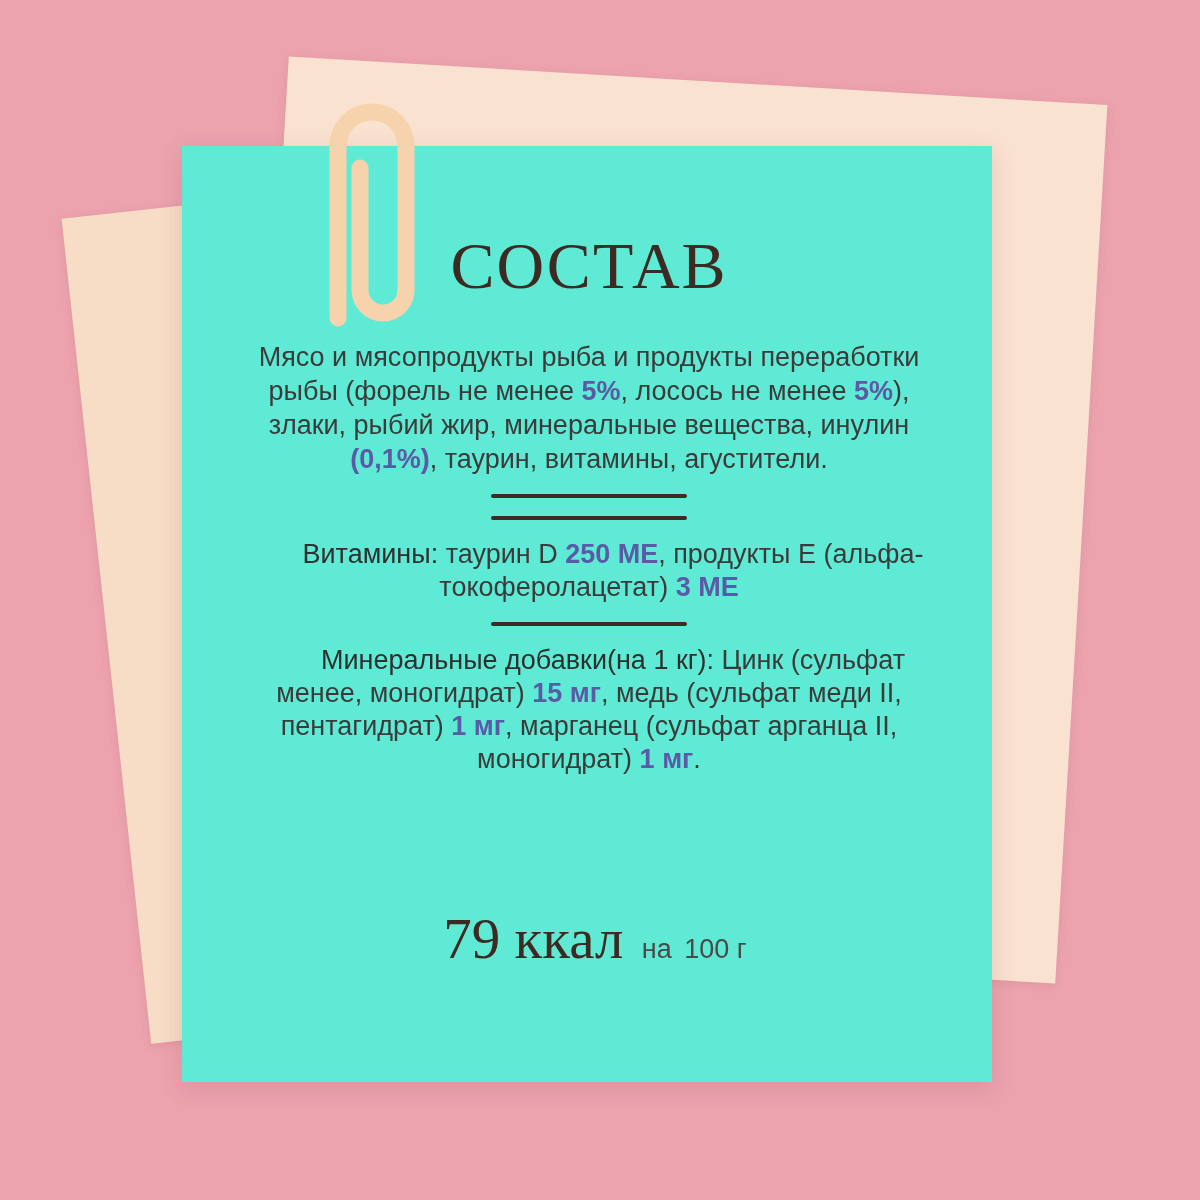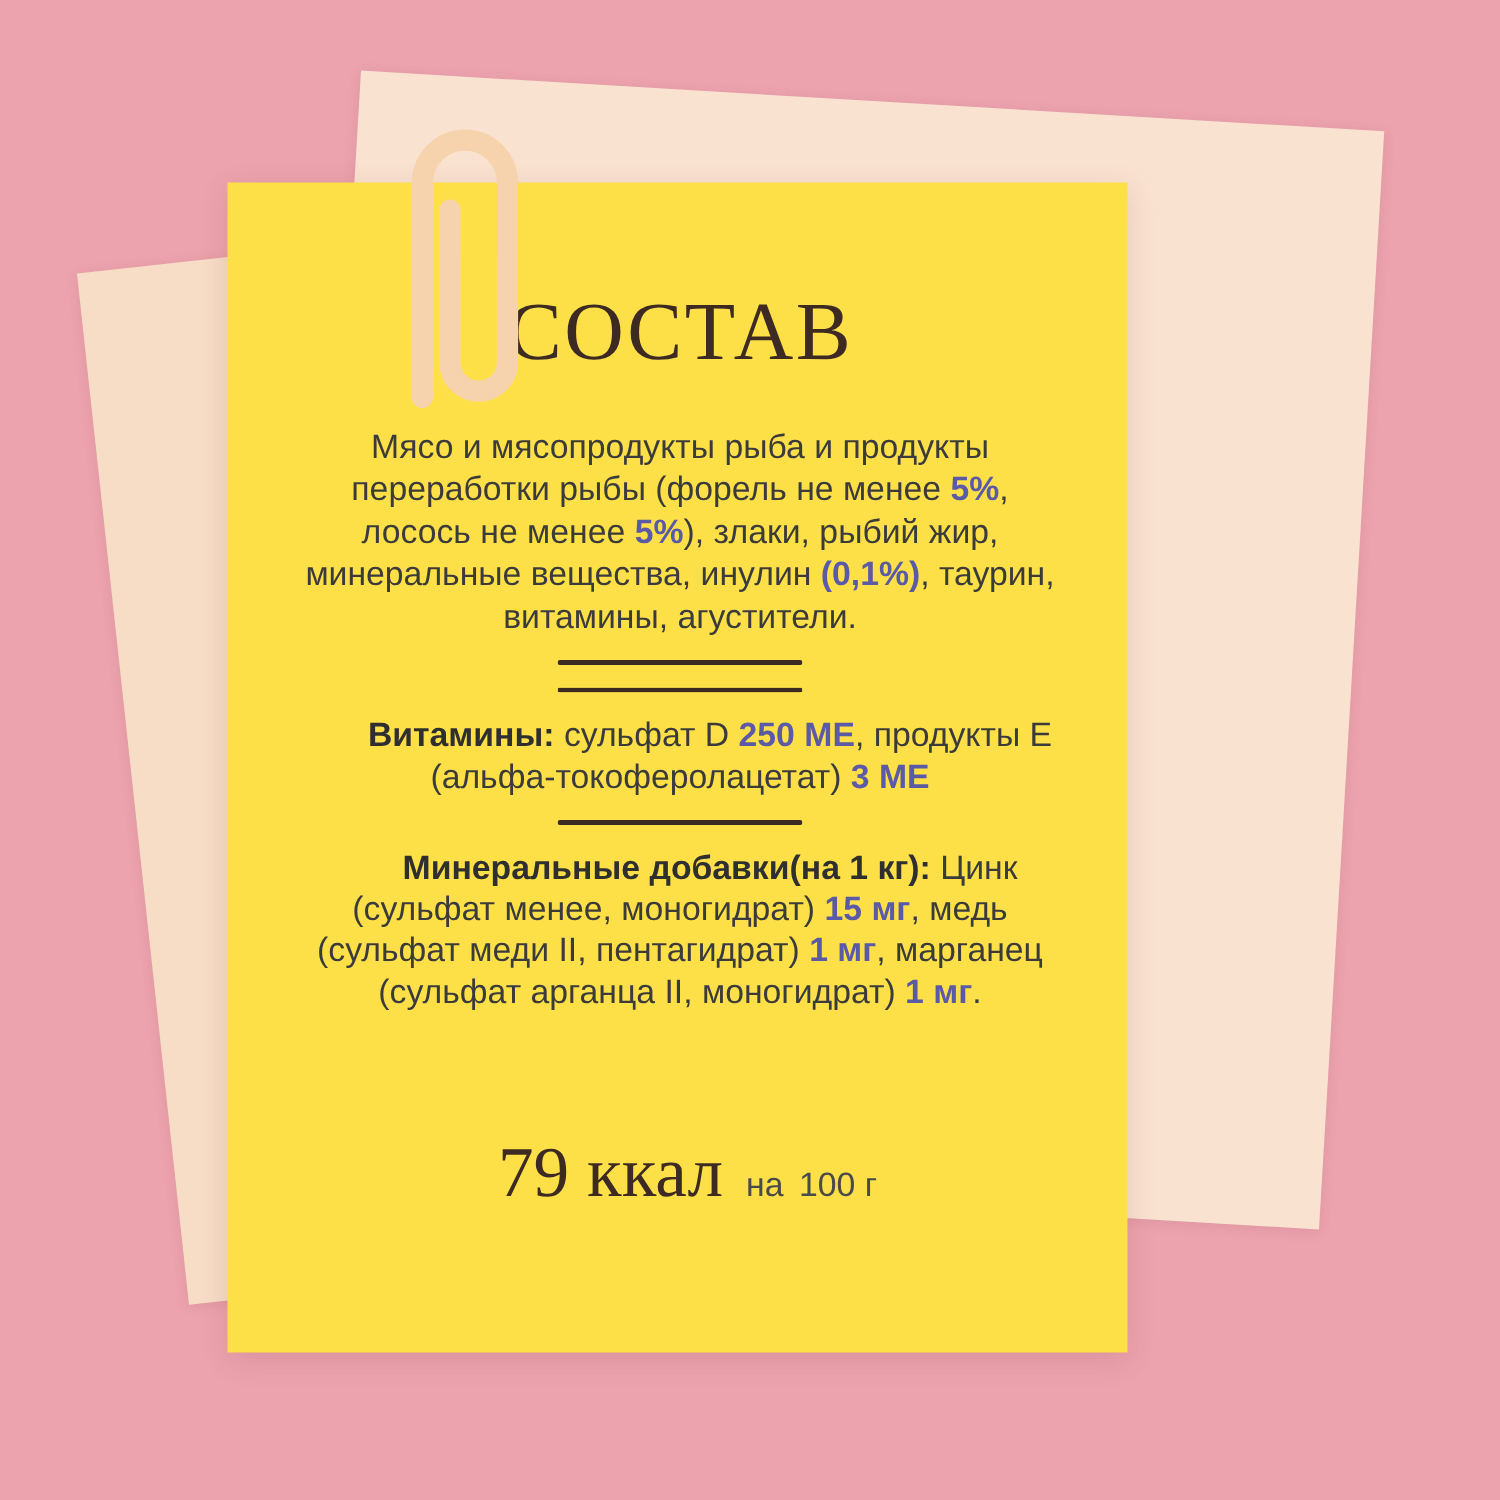--- a/index.html
+++ b/index.html
@@ -36,23 +36,23 @@
     height: 880px;
     transform: rotate(3.4deg);
     background: #fae2d0;
   }
 
   
   .card {
     position: absolute;
     left: 182px;
     top: 146px;
-    width: 720px;
+    width: 810px;
     height: 936px;
-    background: #fde047;
+    background: #5eead4;
     box-shadow: 0 6px 22px rgba(120, 55, 60, .16);
     box-sizing: border-box;
     padding: 56px 48px 0 52px;
   }
 
   
   .clip {
     position: absolute;
     left: 300px;
     top: 78px;
@@ -82,21 +82,21 @@
   }
   .para.tight {
     line-height: 33px;
   }
   .hl {
     color: #5b5aa6;
     font-weight: 700;
   }
   .bold {
     color: #2f2f2f;
-    font-weight: 700;
+    font-weight: 400;
     margin-left: 48px;
   }
 
   .divider {
     width: 196px;
     height: 0;
     margin: 18px auto 18px auto;
     border-top: 4px solid #3d2b23;
     border-radius: 3px;
   }
@@ -151,21 +151,21 @@
   <div class="block">
     <p class="para"><span>Мясо и мясопродукты рыба и продукты переработки рыбы (форель не менее </span><span class="hl">5%</span><span>, лосось не менее </span><span class="hl">5%</span><span>), злаки, рыбий жир, минеральные вещества, инулин </span><span class="hl">(0,1%)</span><span>, таурин, витамины, агустители.</span></p>
   </div>
 
   <div class="divider"></div>
 
 
   <div class="divider"></div>
 
   <div class="block">
-    <p class="para tight"><span class="bold">Витамины:</span><span>  сульфат D </span><span class="hl">250 МЕ</span><span>, продукты E (альфа-токоферолацетат) </span><span class="hl">3 МЕ</span></p>
+    <p class="para tight"><span class="bold">Витамины:</span><span>  таурин D </span><span class="hl">250 МЕ</span><span>, продукты E (альфа-токоферолацетат) </span><span class="hl">3 МЕ</span></p>
   </div>
 
   <div class="divider"></div>
 
   <div class="block">
     <p class="para tight"><span class="bold">Минеральные добавки(на 1 кг):</span><span> Цинк (сульфат менее, моногидрат) </span><span class="hl">15 мг</span><span>, медь (сульфат меди II, пентагидрат) </span><span class="hl">1 мг</span><span>, марганец  (сульфат арганца II, моногидрат) </span><span class="hl">1 мг</span><span>.</span></p>
   </div>
 
   <div class="kcal-wrap">
     <span class="kcal-num">79 ккал</span>

